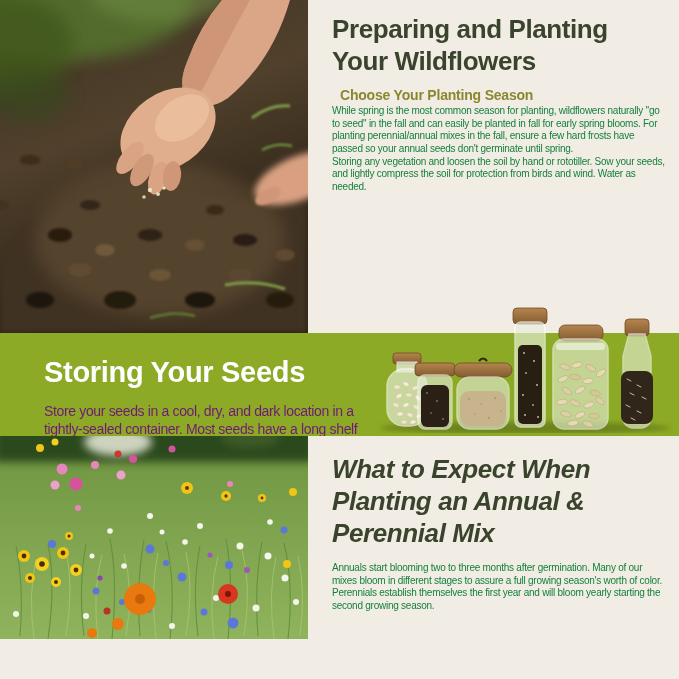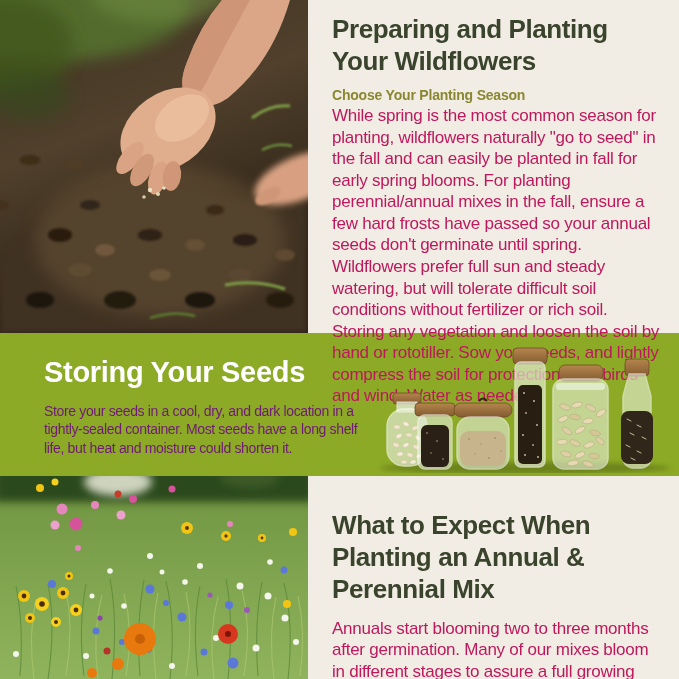--- a/index.html
+++ b/index.html
@@ -17,29 +17,29 @@
   figure.photo { width: 308px; flex: none; overflow: hidden; }
   figure.photo svg { display: block; }
 
   .panel { flex: 1; padding: 10px 14px 0 24px; background: #f1ede4; }
   .panel h1 {
     font-size: 26px; line-height: 1.23; font-weight: 700;
     color: #3a432c; letter-spacing: -0.4px; margin: 4px 0 9px;
   }
   .panel h3 {
     font-size: 14px; font-weight: 700; color: #8a8730;
-    letter-spacing: -0.2px; margin: 9px 0 2px;
+    letter-spacing: -0.2px; margin: 9px 8px 2px;
   }
   .panel p {
-    font-size: 17px; line-height: 1.27; color: #be185d;
+    font-size: 10px; line-height: 1.27; color: #15803d;
     letter-spacing: -0.25px;
   }
-  .panel.bottom h1 { margin-top: 24px; margin-bottom: 12px; }
-
-  .band { height: 143px; background: #8caa26; display: flex; }
+  .panel.bottom h1 { margin-top: 8px; margin-bottom: 12px; font-style: italic; }
+
+  .band { height: 103px; background: #8caa26; display: flex; }
   .band-text { width: 346px; flex: none; padding: 23px 0 0 44px; }
   .band-text h2 {
     color: #ffffff; font-size: 29px; font-weight: 700;
     letter-spacing: -0.3px; margin: 0 0 13px;
   }
   .band-text p {
     color: #701a75; font-size: 14px; line-height: 1.32;
     letter-spacing: -0.35px; width: 316px;
   }
   .jars-wrap { flex: 1; position: relative; }
@@ -117,21 +117,20 @@
         <circle cx="164" cy="188" r="1.8" fill="#ece2c4"></circle>
         <ellipse cx="300" cy="178" rx="48" ry="22" transform="rotate(-22 300 178)" fill="#d8a081" filter="url(#b3)"></ellipse>
         <ellipse cx="268" cy="196" rx="14" ry="7" transform="rotate(-30 268 196)" fill="#cf9777" filter="url(#b1)"></ellipse>
       </svg>
     </figure>
 
     <div class="panel">
       <h1>Preparing and Planting Your Wildflowers</h1>
       <h3>Choose Your Planting Season</h3>
       <p>While spring is the most common season for planting, wildflowers naturally "go to seed" in the fall and can easily be planted in fall for early spring blooms. For planting perennial/annual mixes in the fall, ensure a few hard frosts have passed so your annual seeds don't germinate until spring.</p>
-      <p>Wildflowers prefer full sun and steady watering, but will tolerate difficult soil conditions without fertilizer or rich soil.</p>
       <p>Storing any vegetation and loosen the soil by hand or rototiller. Sow your seeds, and lightly compress the soil for protection from birds and wind. Water as needed.</p>
     </div>
   </section>
 
   <section class="band">
     <div class="band-text">
       <h2>Storing Your Seeds</h2>
       <p>Store your seeds in a cool, dry, and dark location in a tightly-sealed container. Most seeds have a long shelf life, but heat and moisture could shorten it.</p>
     </div>
     <div class="jars-wrap">

